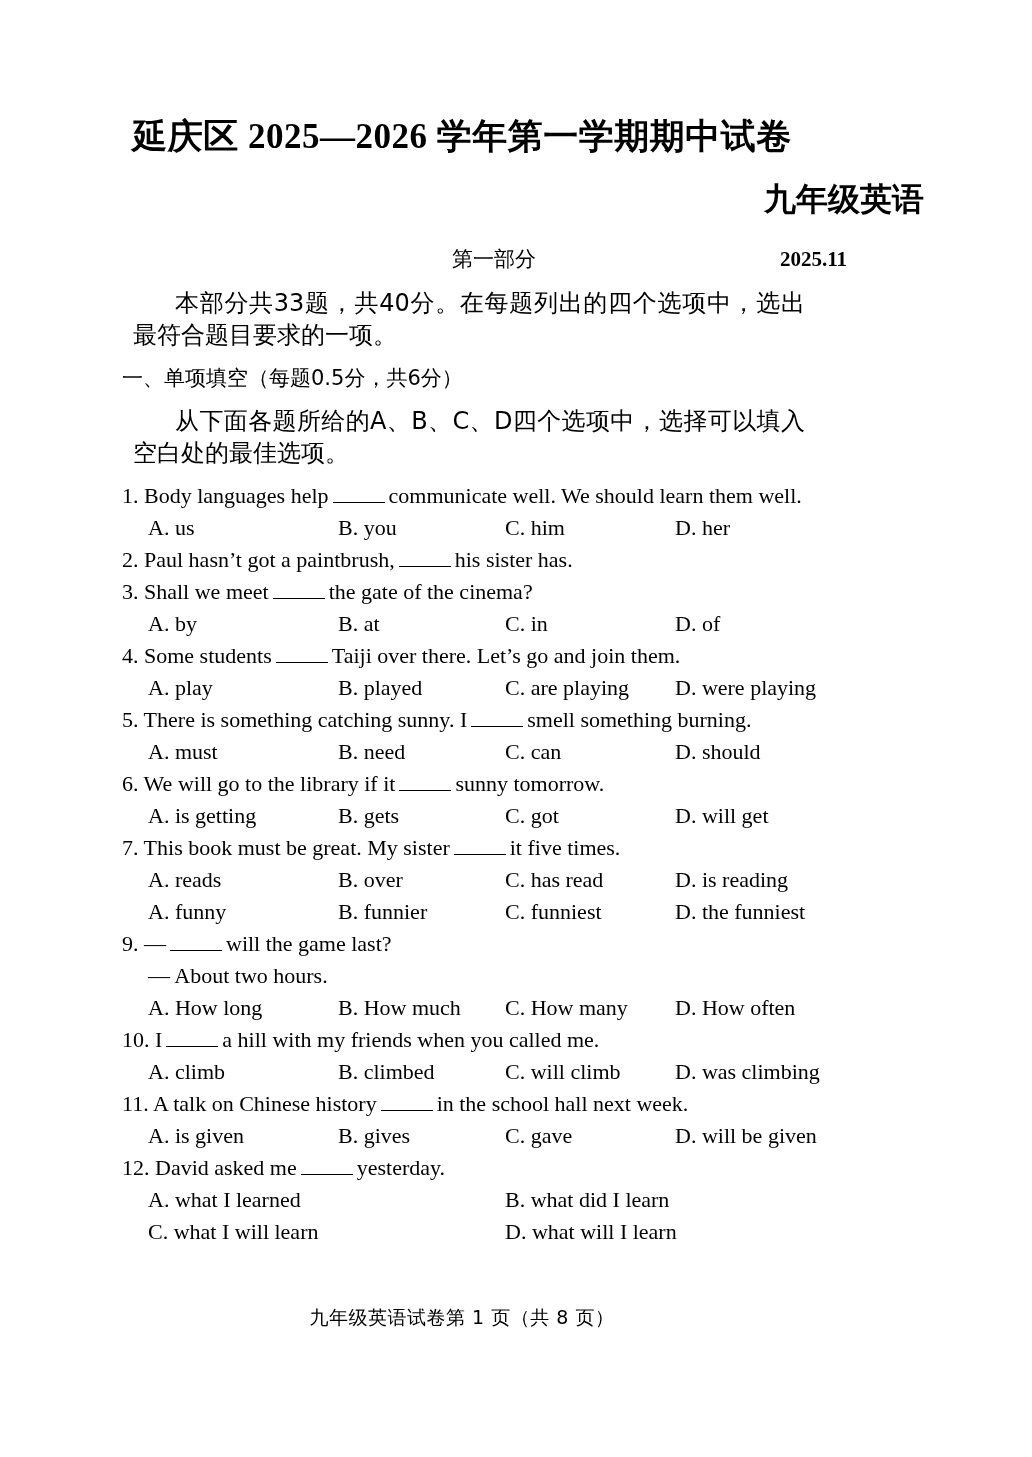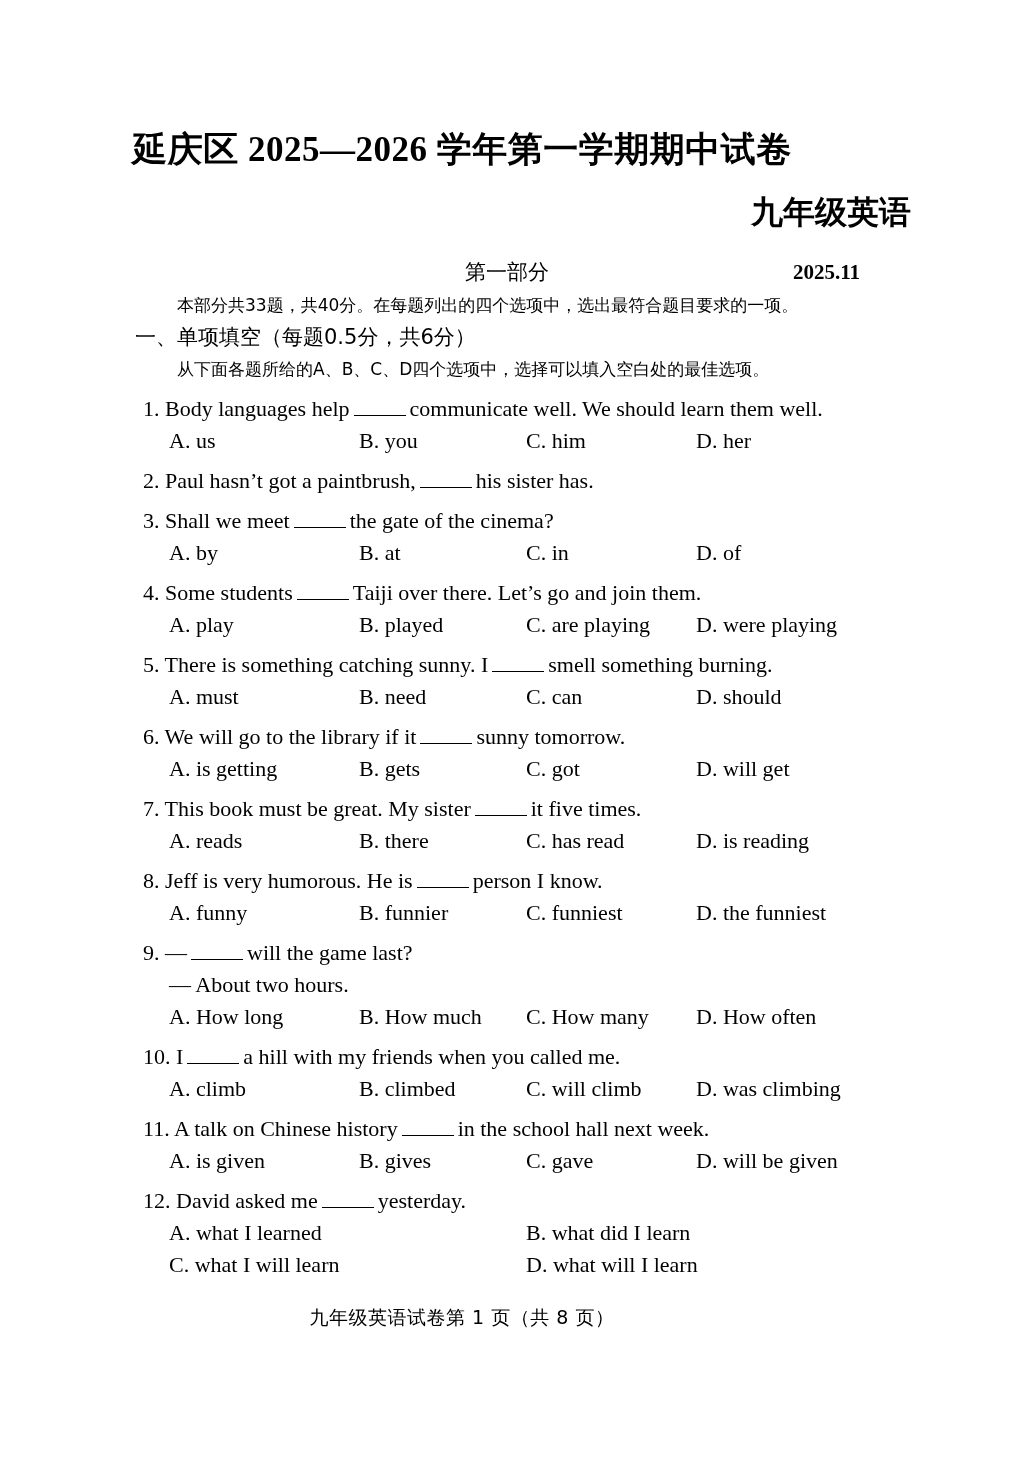--- a/index.html
+++ b/index.html
@@ -12,21 +12,21 @@
     height: 1457px;
     position: relative;
     font-family: "Liberation Serif", "DejaVu Serif", serif;
     color: #000000;
     overflow: hidden;
   }
   .page {
     position: relative;
     width: 924px;
     height: 1457px;
-    padding: 13px;
+    padding: 0;
     box-sizing: border-box;
     border-radius: 17px;
   }
 
   
   .title-main {
     text-align: center;
     font-family: "Liberation Serif", "DejaVu Serif", serif;
     font-weight: bold;
     font-size: 35px;
@@ -66,43 +66,43 @@
     top: 0;
     font-family: "Liberation Serif", "DejaVu Serif", serif;
     font-weight: bold;
     font-size: 21px;
     line-height: 30px;
   }
 
   
   .cn-para {
     font-family: "DejaVu Sans", "Liberation Sans", sans-serif;
-    font-size: 17px;
-    line-height: 32px;
-    margin: 0;
+    font-size: 24px;
+    line-height: 32px;
+    margin: 11px;
     padding: 0 108px 0 122px;
     text-indent: 42px;
     text-align: justify;
   }
   .cn-head {
     font-family: "DejaVu Sans", "Liberation Sans", sans-serif;
     font-size: 21px;
     line-height: 32px;
     margin: 0;
     padding: 0 108px 0 122px;
     text-indent: 0;
   }
 
   
   .qlist {
     margin: 0;
     padding: 0 60px 0 122px;
   }
   .q {
-    margin: 8px;
+    margin: 0;
   }
   .q-stem {
     font-family: "Liberation Serif", "DejaVu Serif", serif;
     font-size: 22px;
     line-height: 32px;
     white-space: nowrap;
   }
   .q-stem .blank {
     display: inline-block;
     border-bottom: 1.5px solid #000;
@@ -230,27 +230,26 @@
           <span class="opt a">A. is getting</span>
           <span class="opt b">B. gets</span>
           <span class="opt c">C. got</span>
           <span class="opt d">D. will get</span>
         </div>
       </div>
       <div class="q">
         <div class="q-stem"><span>7.</span> <span>This book must be great. My sister</span><span class="blank"></span><span>it five times.</span></div>
         <div class="opts">
           <span class="opt a">A. reads</span>
-          <span class="opt b">B. there</span>
+          <span class="opt b">B. over</span>
           <span class="opt c">C. has read</span>
           <span class="opt d">D. is reading</span>
         </div>
       </div>
       <div class="q">
-        <div class="q-stem"><span>8.</span> <span>Jeff is very humorous. He is</span><span class="blank"></span><span>person I know.</span></div>
         <div class="opts">
           <span class="opt a">A. funny</span>
           <span class="opt b">B. funnier</span>
           <span class="opt c">C. funniest</span>
           <span class="opt d">D. the funniest</span>
         </div>
       </div>
       <div class="q">
         <div class="q-stem"><span>9.</span> <span>—</span><span class="blank"></span><span>will the game last?</span></div>
         <div class="q-reply">— About two hours.</div>

